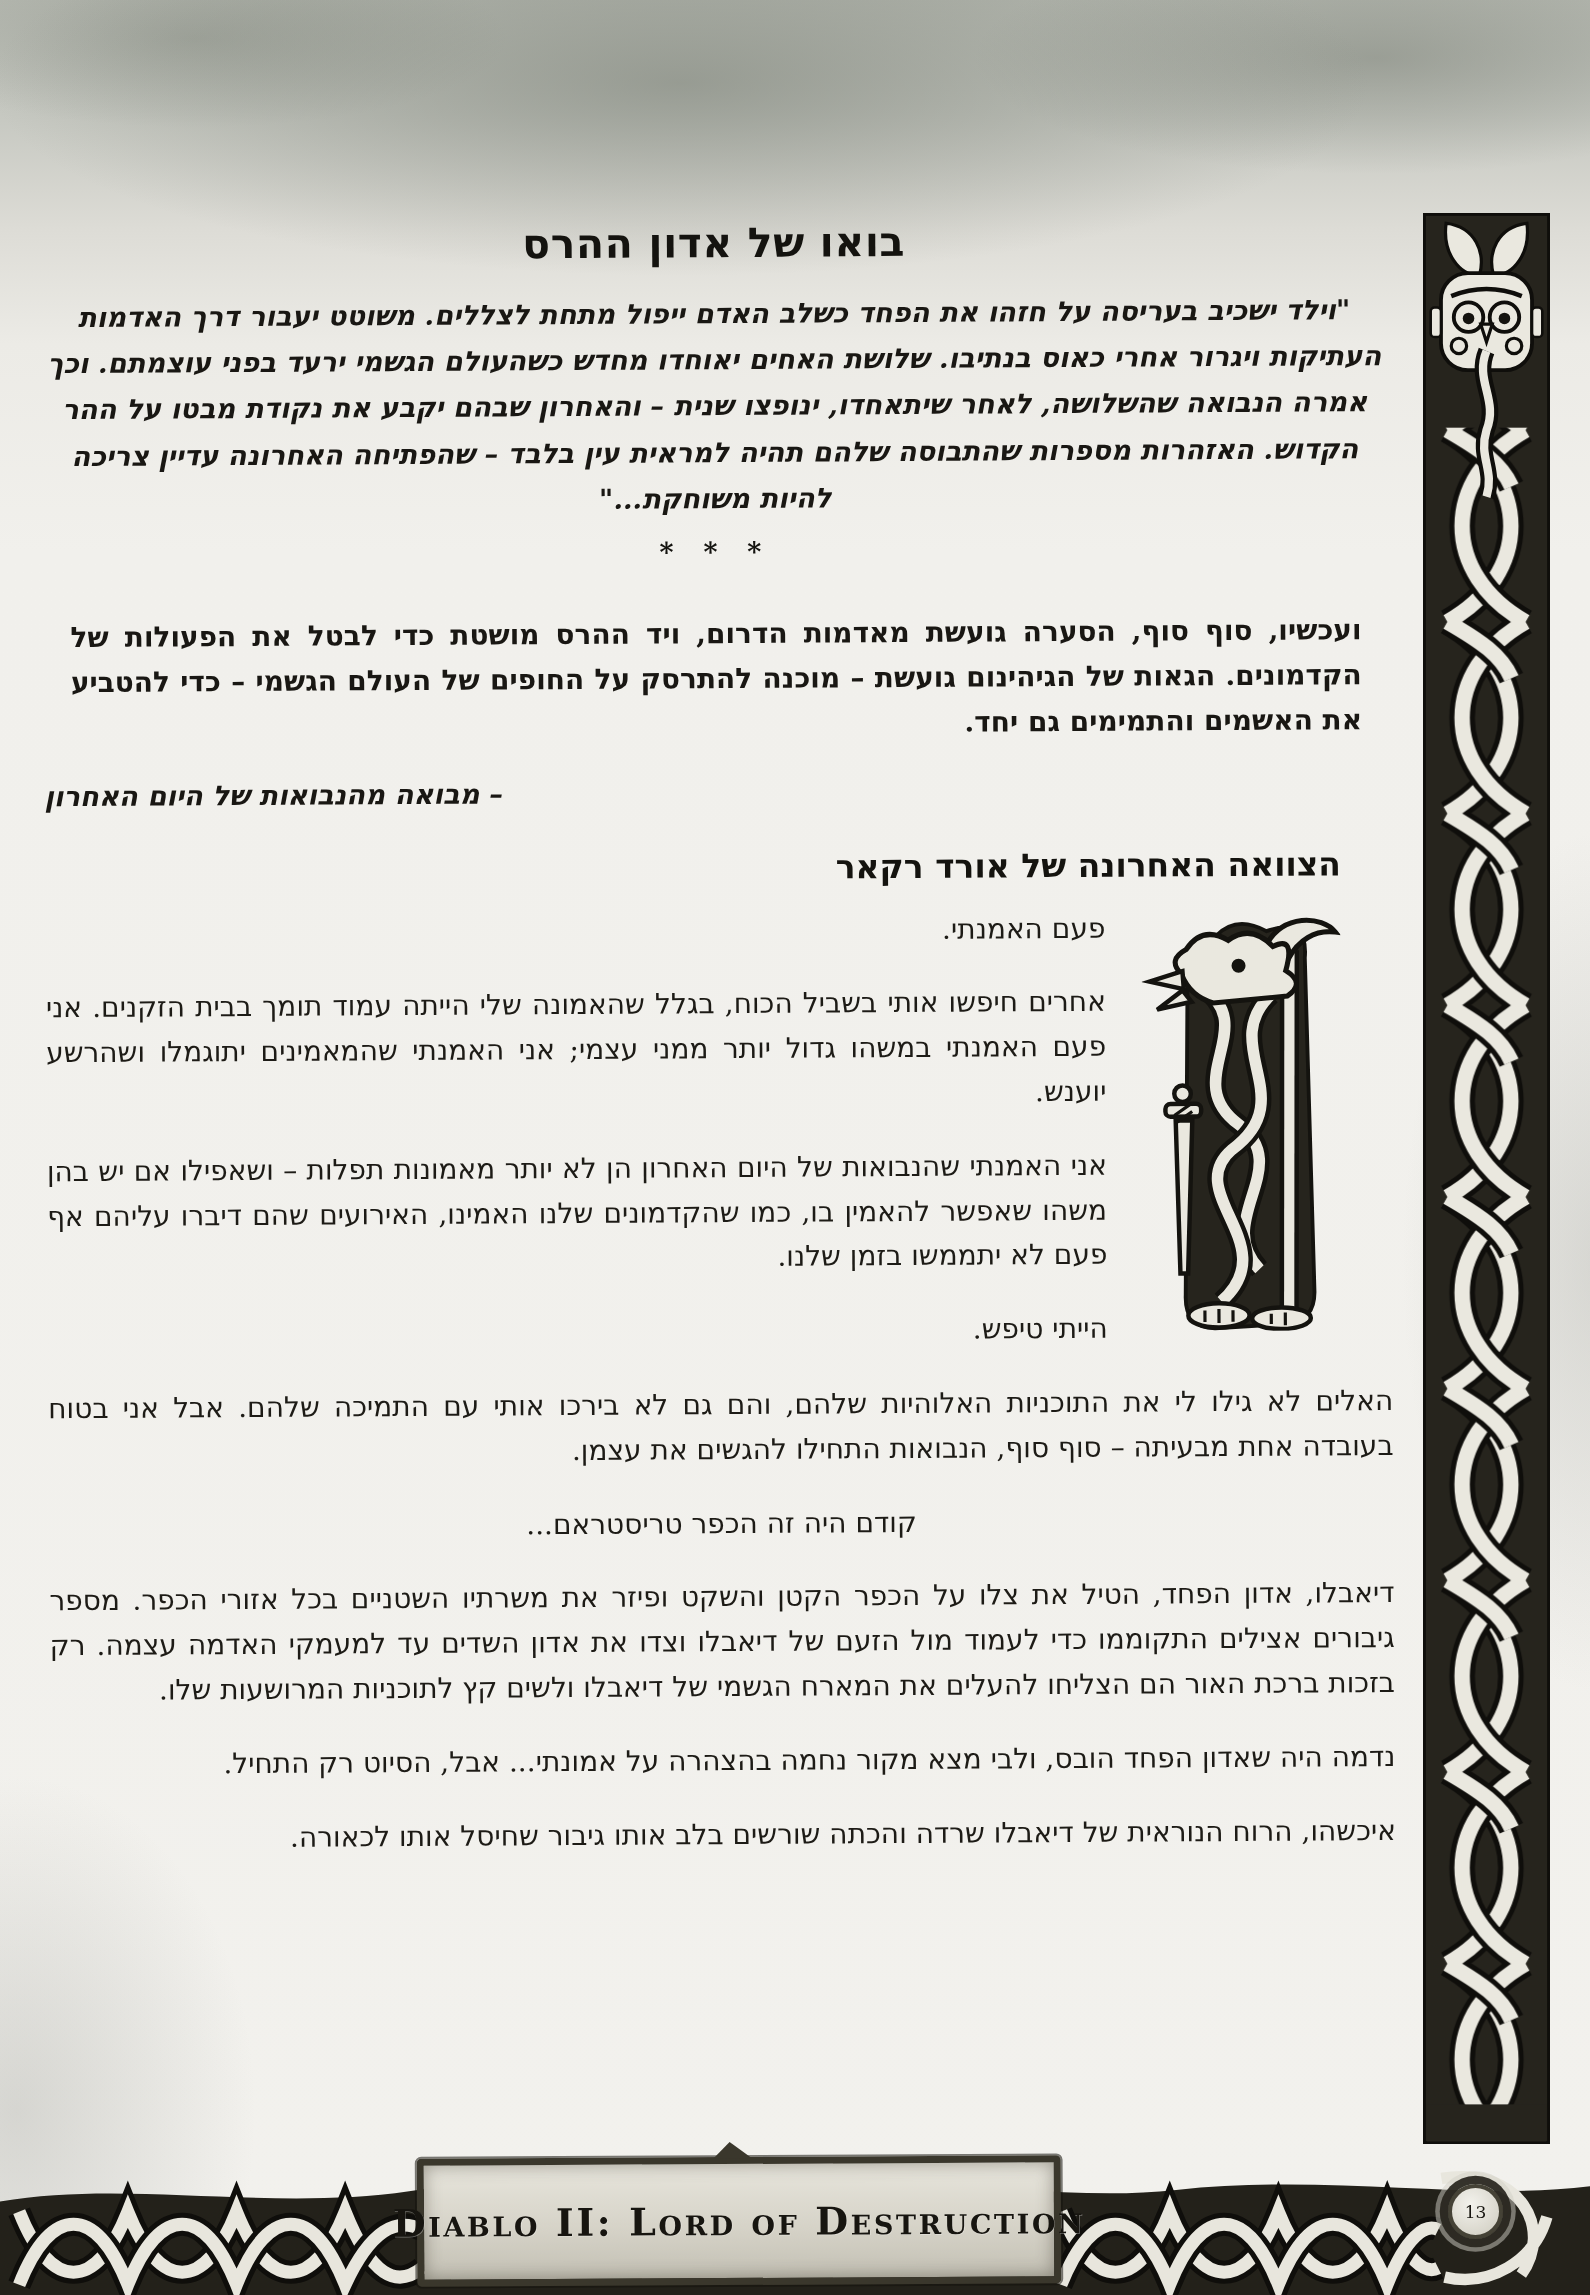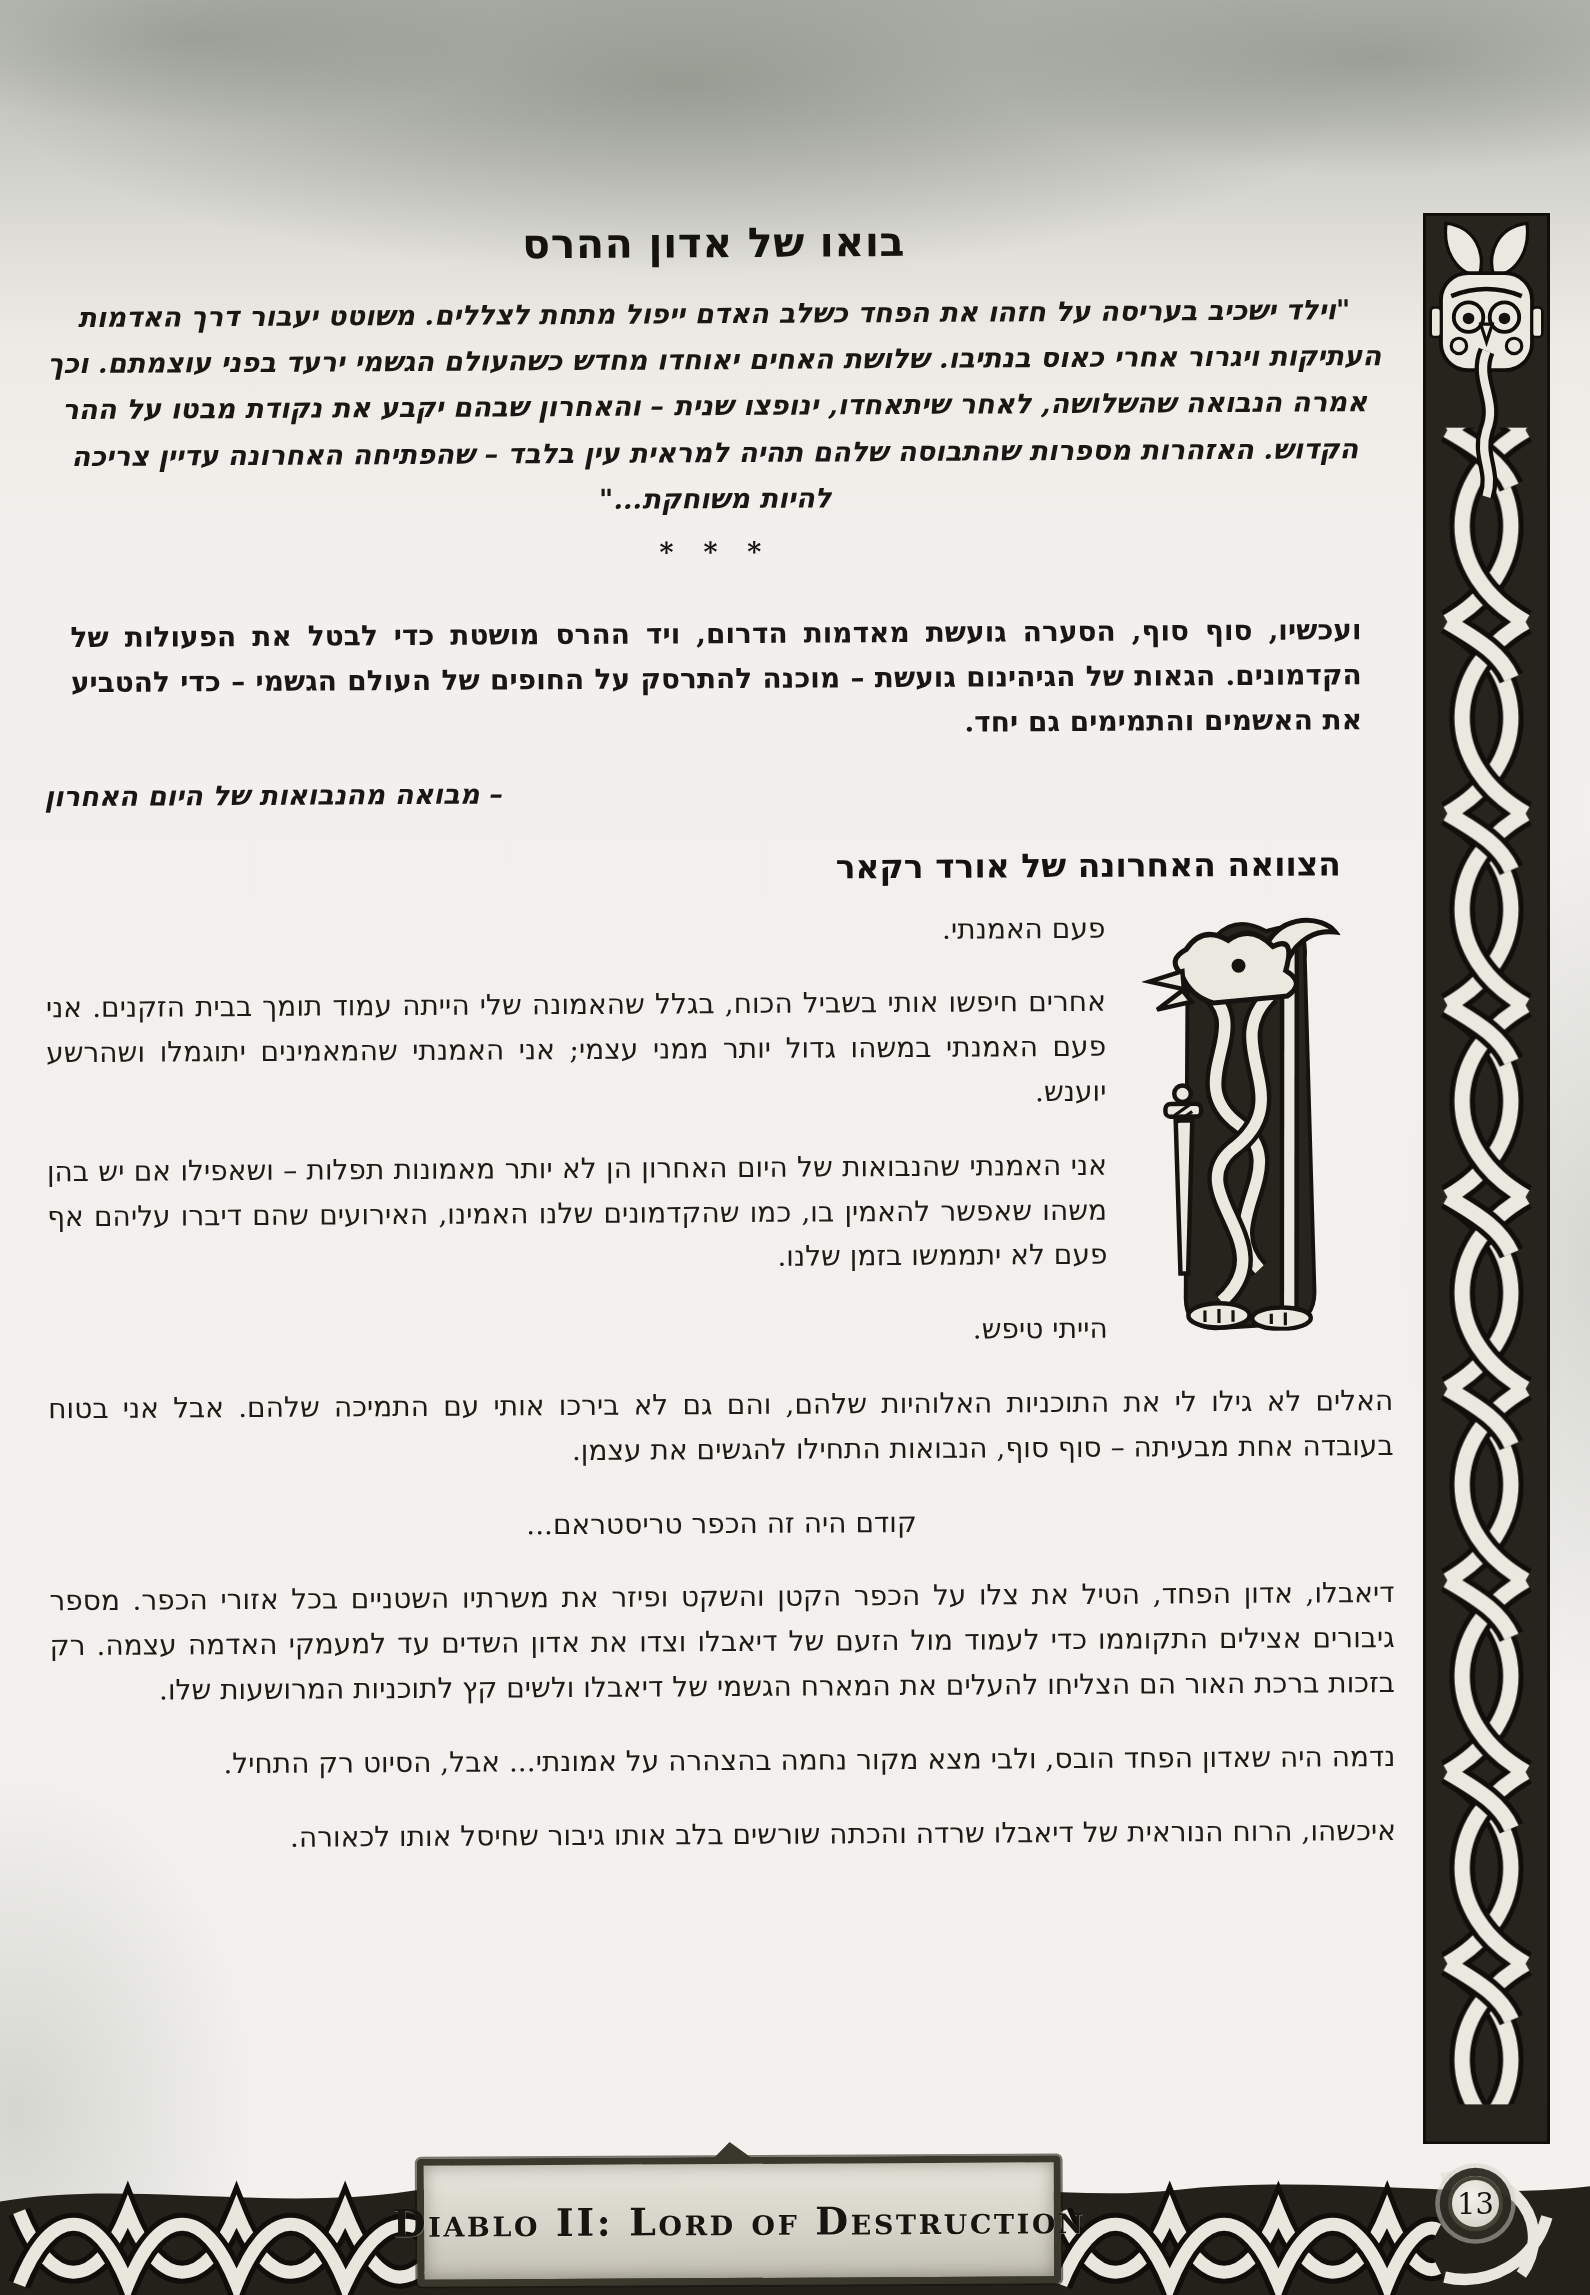--- a/index.html
+++ b/index.html
@@ -86,27 +86,27 @@
     border-bottom:16.6px solid #3a372c;
   }
   .plaque-text{
     font-family:"DejaVu Serif","Liberation Serif",serif;
     font-variant:small-caps;font-weight:bold;
     font-size:38px;letter-spacing:2.6px;color:#171510;
     text-shadow:0.6px 0.6px 0 rgba(255,255,255,.35);
     white-space:nowrap;
   }
   .medallion{
-    position:absolute;left:1448px;top:36px;width:47px;height:47px;
+    position:absolute;left:1448px;top:44px;width:47px;height:47px;
     background:radial-gradient(circle at 40% 35%,#f3f2ec,#cecbbf);
     border:4.5px solid #454236;border-radius:50%;
     box-shadow:0 0 0 8.3px rgba(38,36,28,.92), 0 0 0 12.8px rgba(210,208,198,.5);
     display:flex;align-items:center;justify-content:center;
     font-family:"DejaVu Serif","Liberation Serif",serif;
-    font-size:29px;color:#16140f;
+    font-size:17px;color:#16140f;
   }
 </style>
 </head>
 <body>
 
 <div class="page">
 
   <main class="content" dir="rtl">
 
     <h1 class="title">בואו של אדון ההרס</h1>

